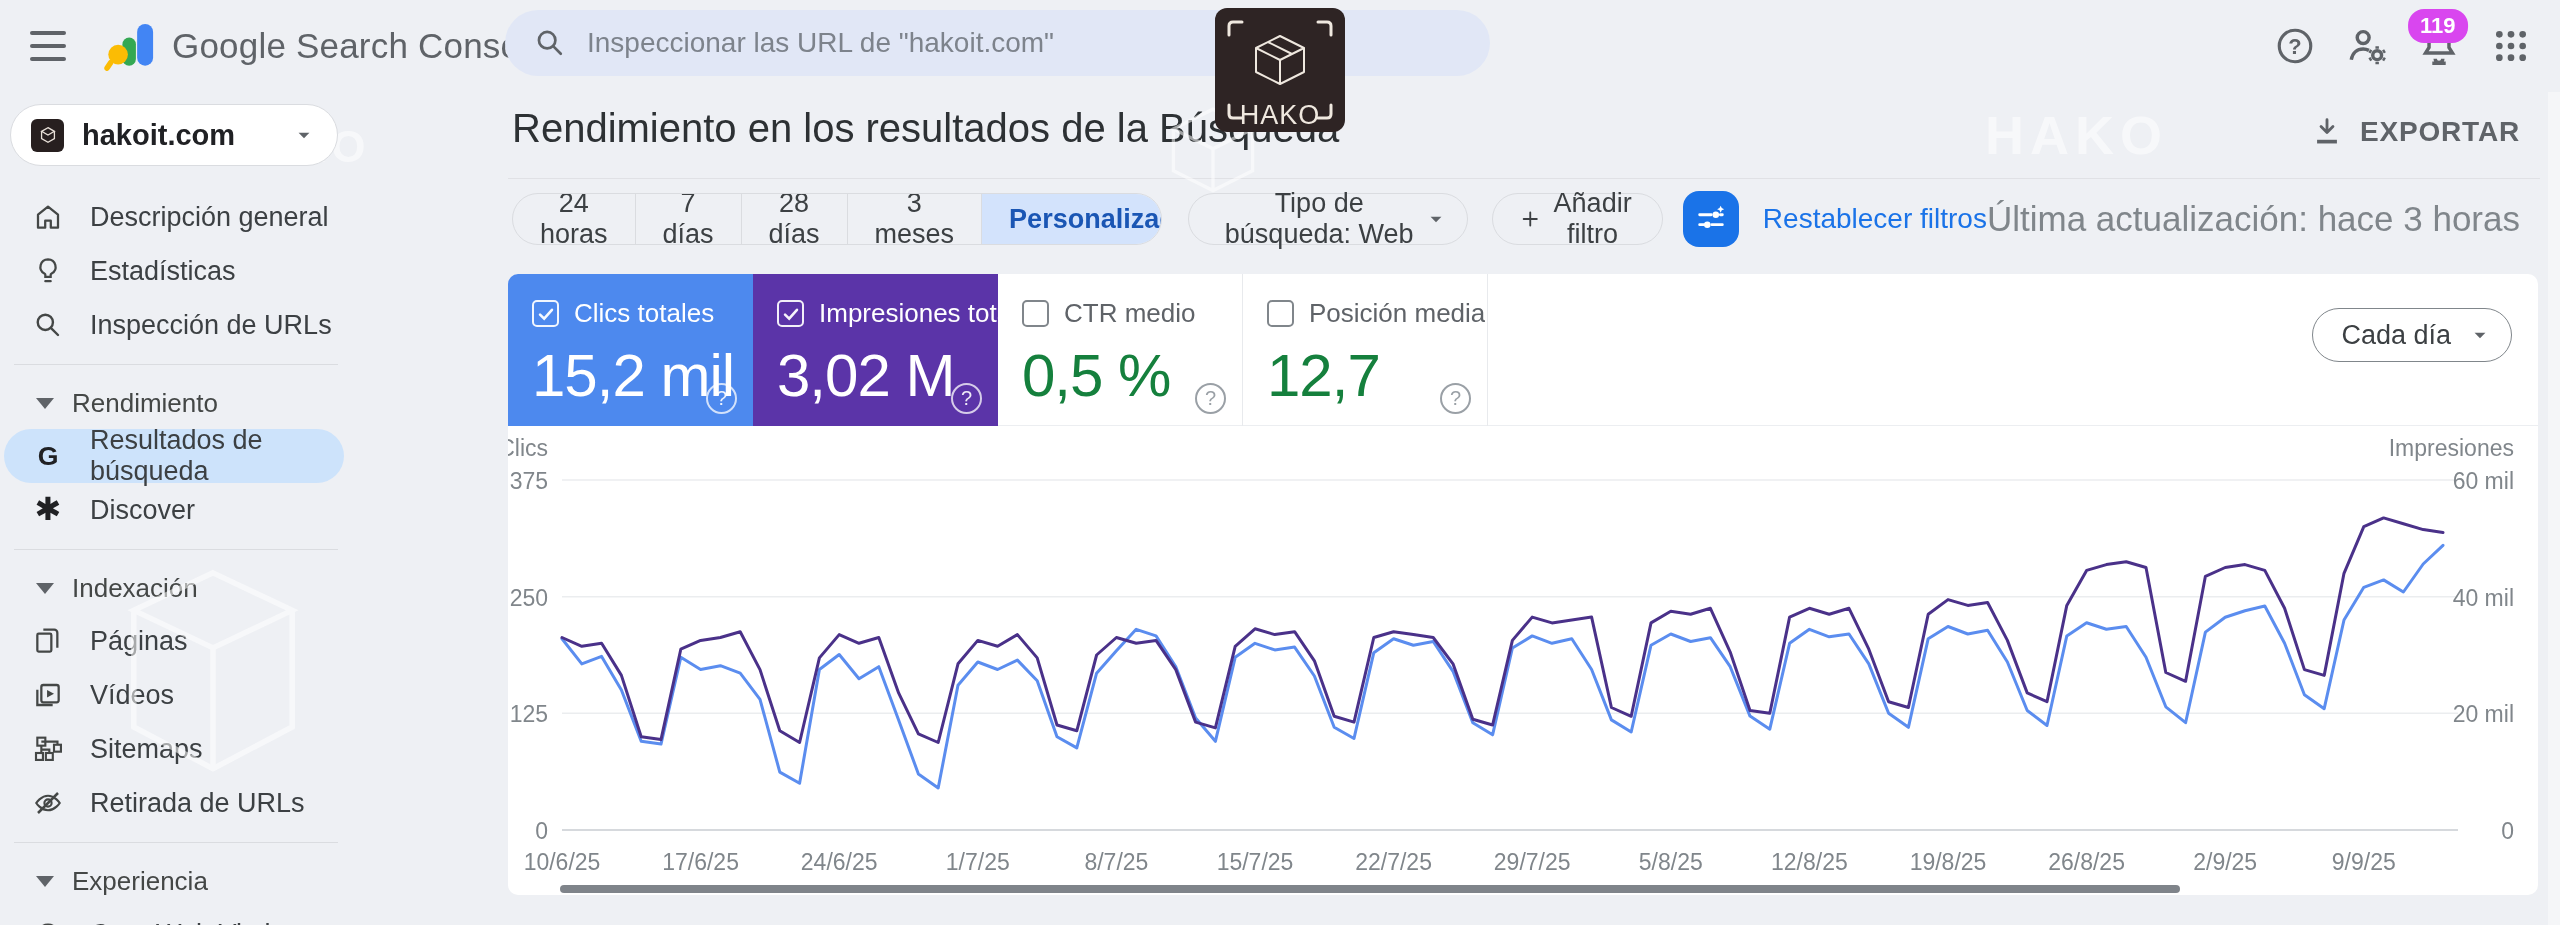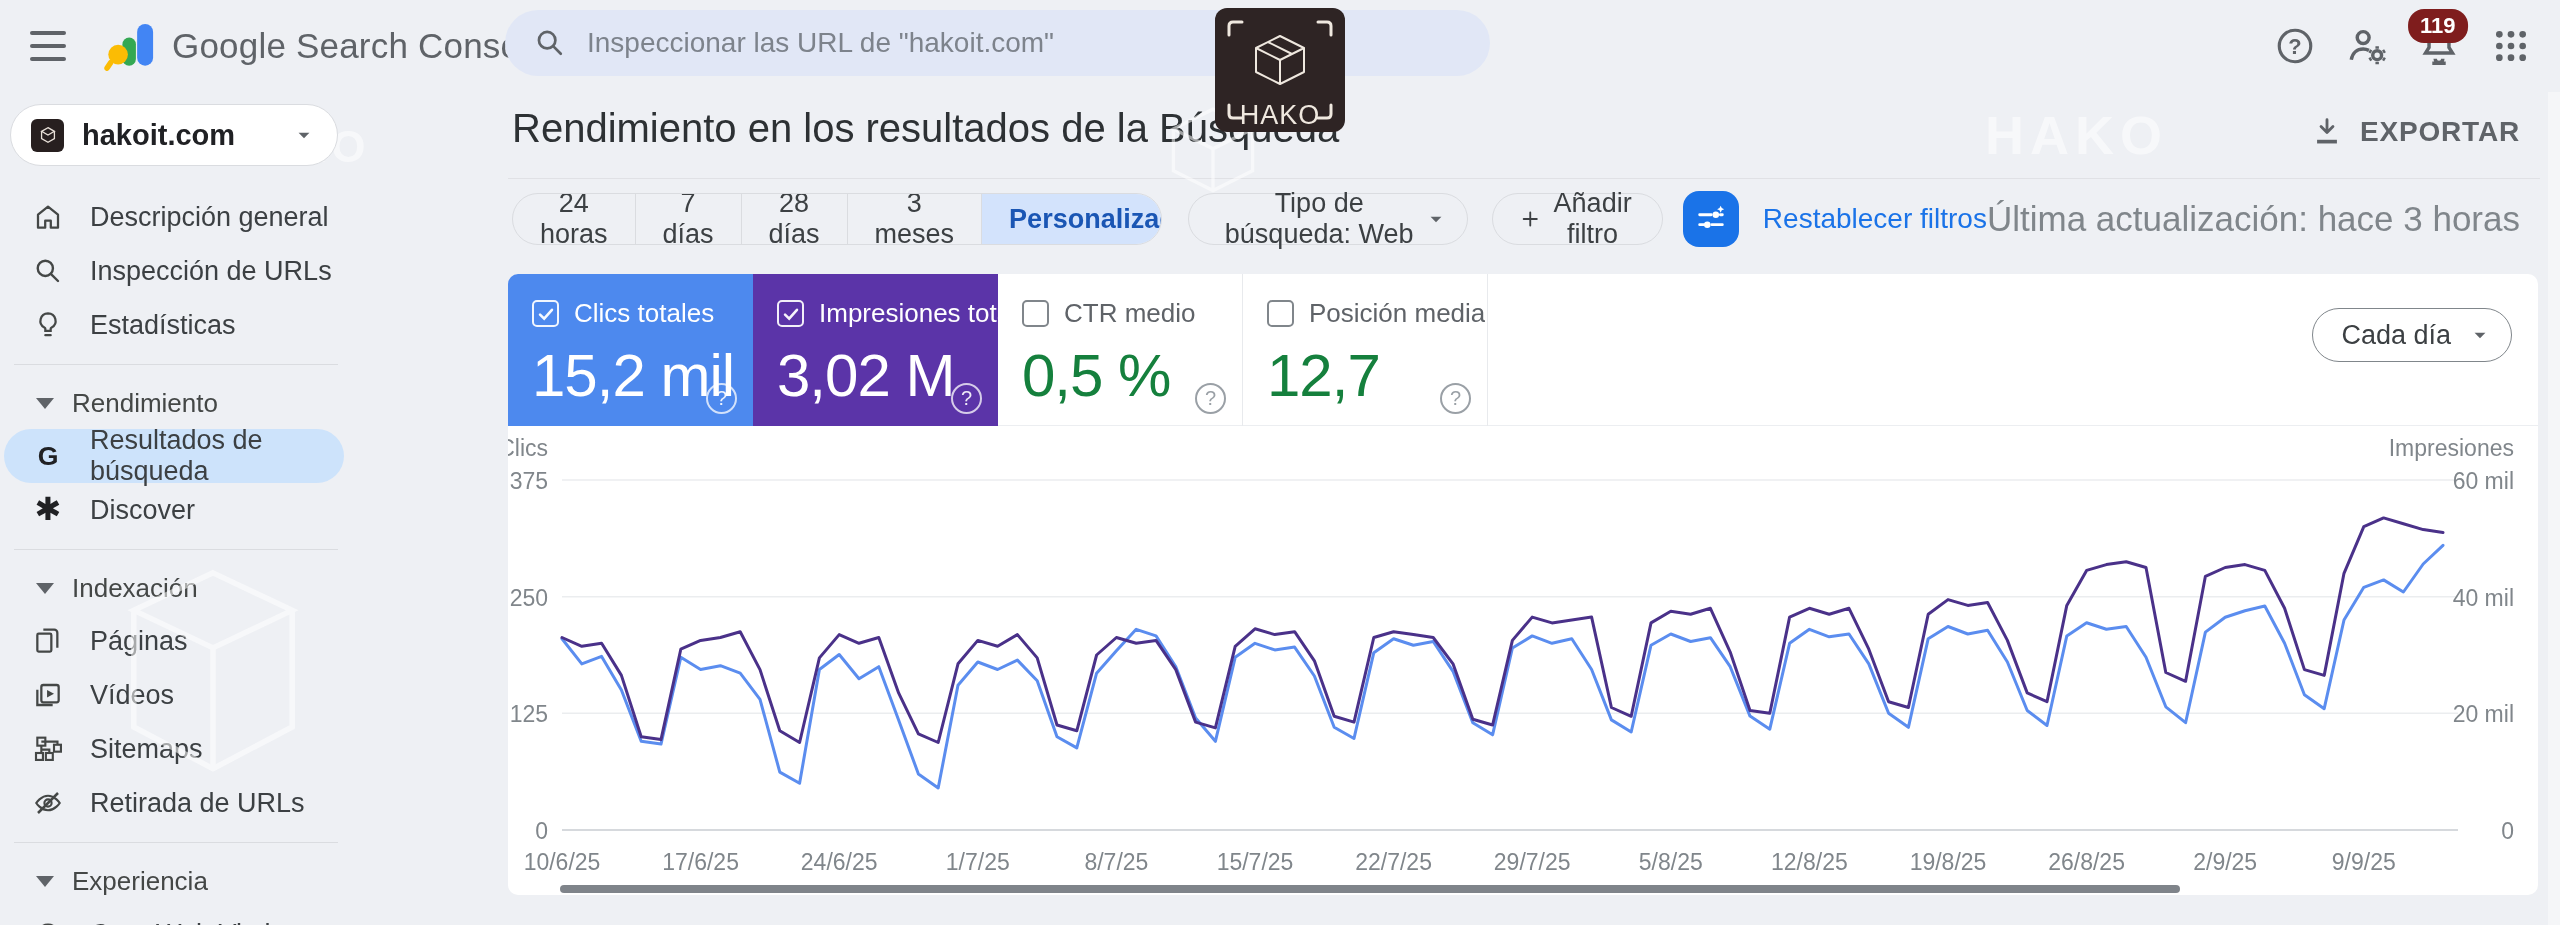--- a/index.html
+++ b/index.html
@@ -11,21 +11,21 @@
   .hamburger{margin-left:30px;width:40px;height:30px;display:flex;flex-direction:column;justify-content:space-between;background:none;border:none;cursor:pointer}
   .hamburger span{display:block;width:36px;height:4px;border-radius:2px;background:#5f6368}
   .logo-wrap{display:flex;align-items:center;margin-left:34px;gap:14px}
   .app-name{font-size:35px;color:#5f6368;letter-spacing:.2px;white-space:nowrap}
   .search-pill{position:absolute;left:505px;top:10px;width:985px;height:66px;background:#e1e7f6;border-radius:33px;display:flex;align-items:center;padding:0 28px;gap:20px}
   .search-pill input{flex:1;border:none;background:transparent;outline:none;font-family:"Liberation Sans",sans-serif;font-size:28px;color:#3c4043}
   .search-pill input::placeholder{color:#7d838c}
   .hako-logo{position:absolute;left:1215px;top:8px;z-index:30}
   .top-icons{position:absolute;right:26px;top:0;height:92px;display:flex;align-items:center;gap:26px}
   .tbtn{position:relative;width:46px;height:46px;background:none;border:none;cursor:pointer;display:flex;align-items:center;justify-content:center}
-  .badge{position:absolute;top:-14px;left:50%;transform:translateX(-52%);background:#7f1d1d;color:#fff;font-size:22px;font-weight:bold;line-height:1;padding:6px 12px;border-radius:16px;white-space:nowrap}
+  .badge{position:absolute;top:-14px;left:50%;transform:translateX(-52%);background:#d946ef;color:#fff;font-size:22px;font-weight:bold;line-height:1;padding:6px 12px;border-radius:16px;white-space:nowrap}
   
   .sidebar{position:absolute;left:0;top:92px;width:352px;bottom:13px;z-index:10}
   .property{margin:12px 14px 24px 10px;height:62px;background:#fff;border:1px solid #dadce0;border-radius:32px;display:flex;align-items:center;padding:0 20px;gap:18px;cursor:pointer}
   .prop-favicon{width:33px;height:33px;border-radius:6px;background:#271f1f;flex:none;display:flex;align-items:center;justify-content:center}
   .prop-name{flex:1;font-size:29px;color:#202124;font-weight:bold}
   .caret{width:26px;height:26px;color:#5f6368;flex:none}
   .nav-item{height:54px;margin:0 8px 0 4px;display:flex;align-items:center;gap:26px;padding-left:28px;border-radius:27px;font-size:27px;color:#3c4043;cursor:pointer}
   .nav-item .nicon{width:32px;height:32px;color:#444746;flex:none}
   .nav-item.selected{background:#cde3fb}
   .nav-header{height:52px;display:flex;align-items:center;gap:18px;padding-left:36px;font-size:26px;color:#444746;cursor:pointer}
@@ -176,35 +176,35 @@
       <div class="nav-item">
         <span class="nicon">
           <svg viewBox="0 0 24 24" width="32" height="32" fill="none" stroke="currentColor" stroke-width="1.7">
             <path d="M4.5 10.3 12 4.2l7.5 6.1V20h-5.4v-5.2h-4.2V20H4.5z" stroke-linejoin="round"></path>
           </svg>
         </span>
         <span>Descripción general</span>
       </div>
       <div class="nav-item">
         <span class="nicon">
+          <svg viewBox="0 0 24 24" width="32" height="32" fill="none" stroke="currentColor" stroke-width="1.7">
+            <path d="M12 3.2a5.7 5.7 0 0 1 2.7 10.7c-.4.2-.7.6-.7 1v1.5h-4v-1.5c0-.4-.3-.8-.7-1A5.7 5.7 0 0 1 12 3.2z"></path>
+            <path d="M10 19.6h4" stroke-linecap="round"></path>
+          </svg>
+        </span>
+        <span>Estadísticas</span>
+      </div>
+      <div class="nav-item">
+        <span class="nicon">
           <svg viewBox="0 0 24 24" width="32" height="32" fill="none" stroke="currentColor" stroke-width="1.8">
             <circle cx="10" cy="10" r="5.7"></circle>
             <path d="m14.3 14.3 5.2 5.2" stroke-linecap="round"></path>
           </svg>
         </span>
         <span>Inspección de URLs</span>
-      </div>
-      <div class="nav-item">
-        <span class="nicon">
-          <svg viewBox="0 0 24 24" width="32" height="32" fill="none" stroke="currentColor" stroke-width="1.7">
-            <path d="M12 3.2a5.7 5.7 0 0 1 2.7 10.7c-.4.2-.7.6-.7 1v1.5h-4v-1.5c0-.4-.3-.8-.7-1A5.7 5.7 0 0 1 12 3.2z"></path>
-            <path d="M10 19.6h4" stroke-linecap="round"></path>
-          </svg>
-        </span>
-        <span>Estadísticas</span>
       </div>
       <div class="nav-divider"></div>
       <div class="nav-header">
         <span class="tri"></span>
         <span>Rendimiento</span>
       </div>
       <div class="nav-item selected">
         <span class="nicon">
           <svg viewBox="0 0 24 24" width="32" height="32">
             <text x="12" y="18.5" text-anchor="middle" font-size="20" font-weight="bold" fill="#202124" font-family="Liberation Sans, sans-serif">G</text>

